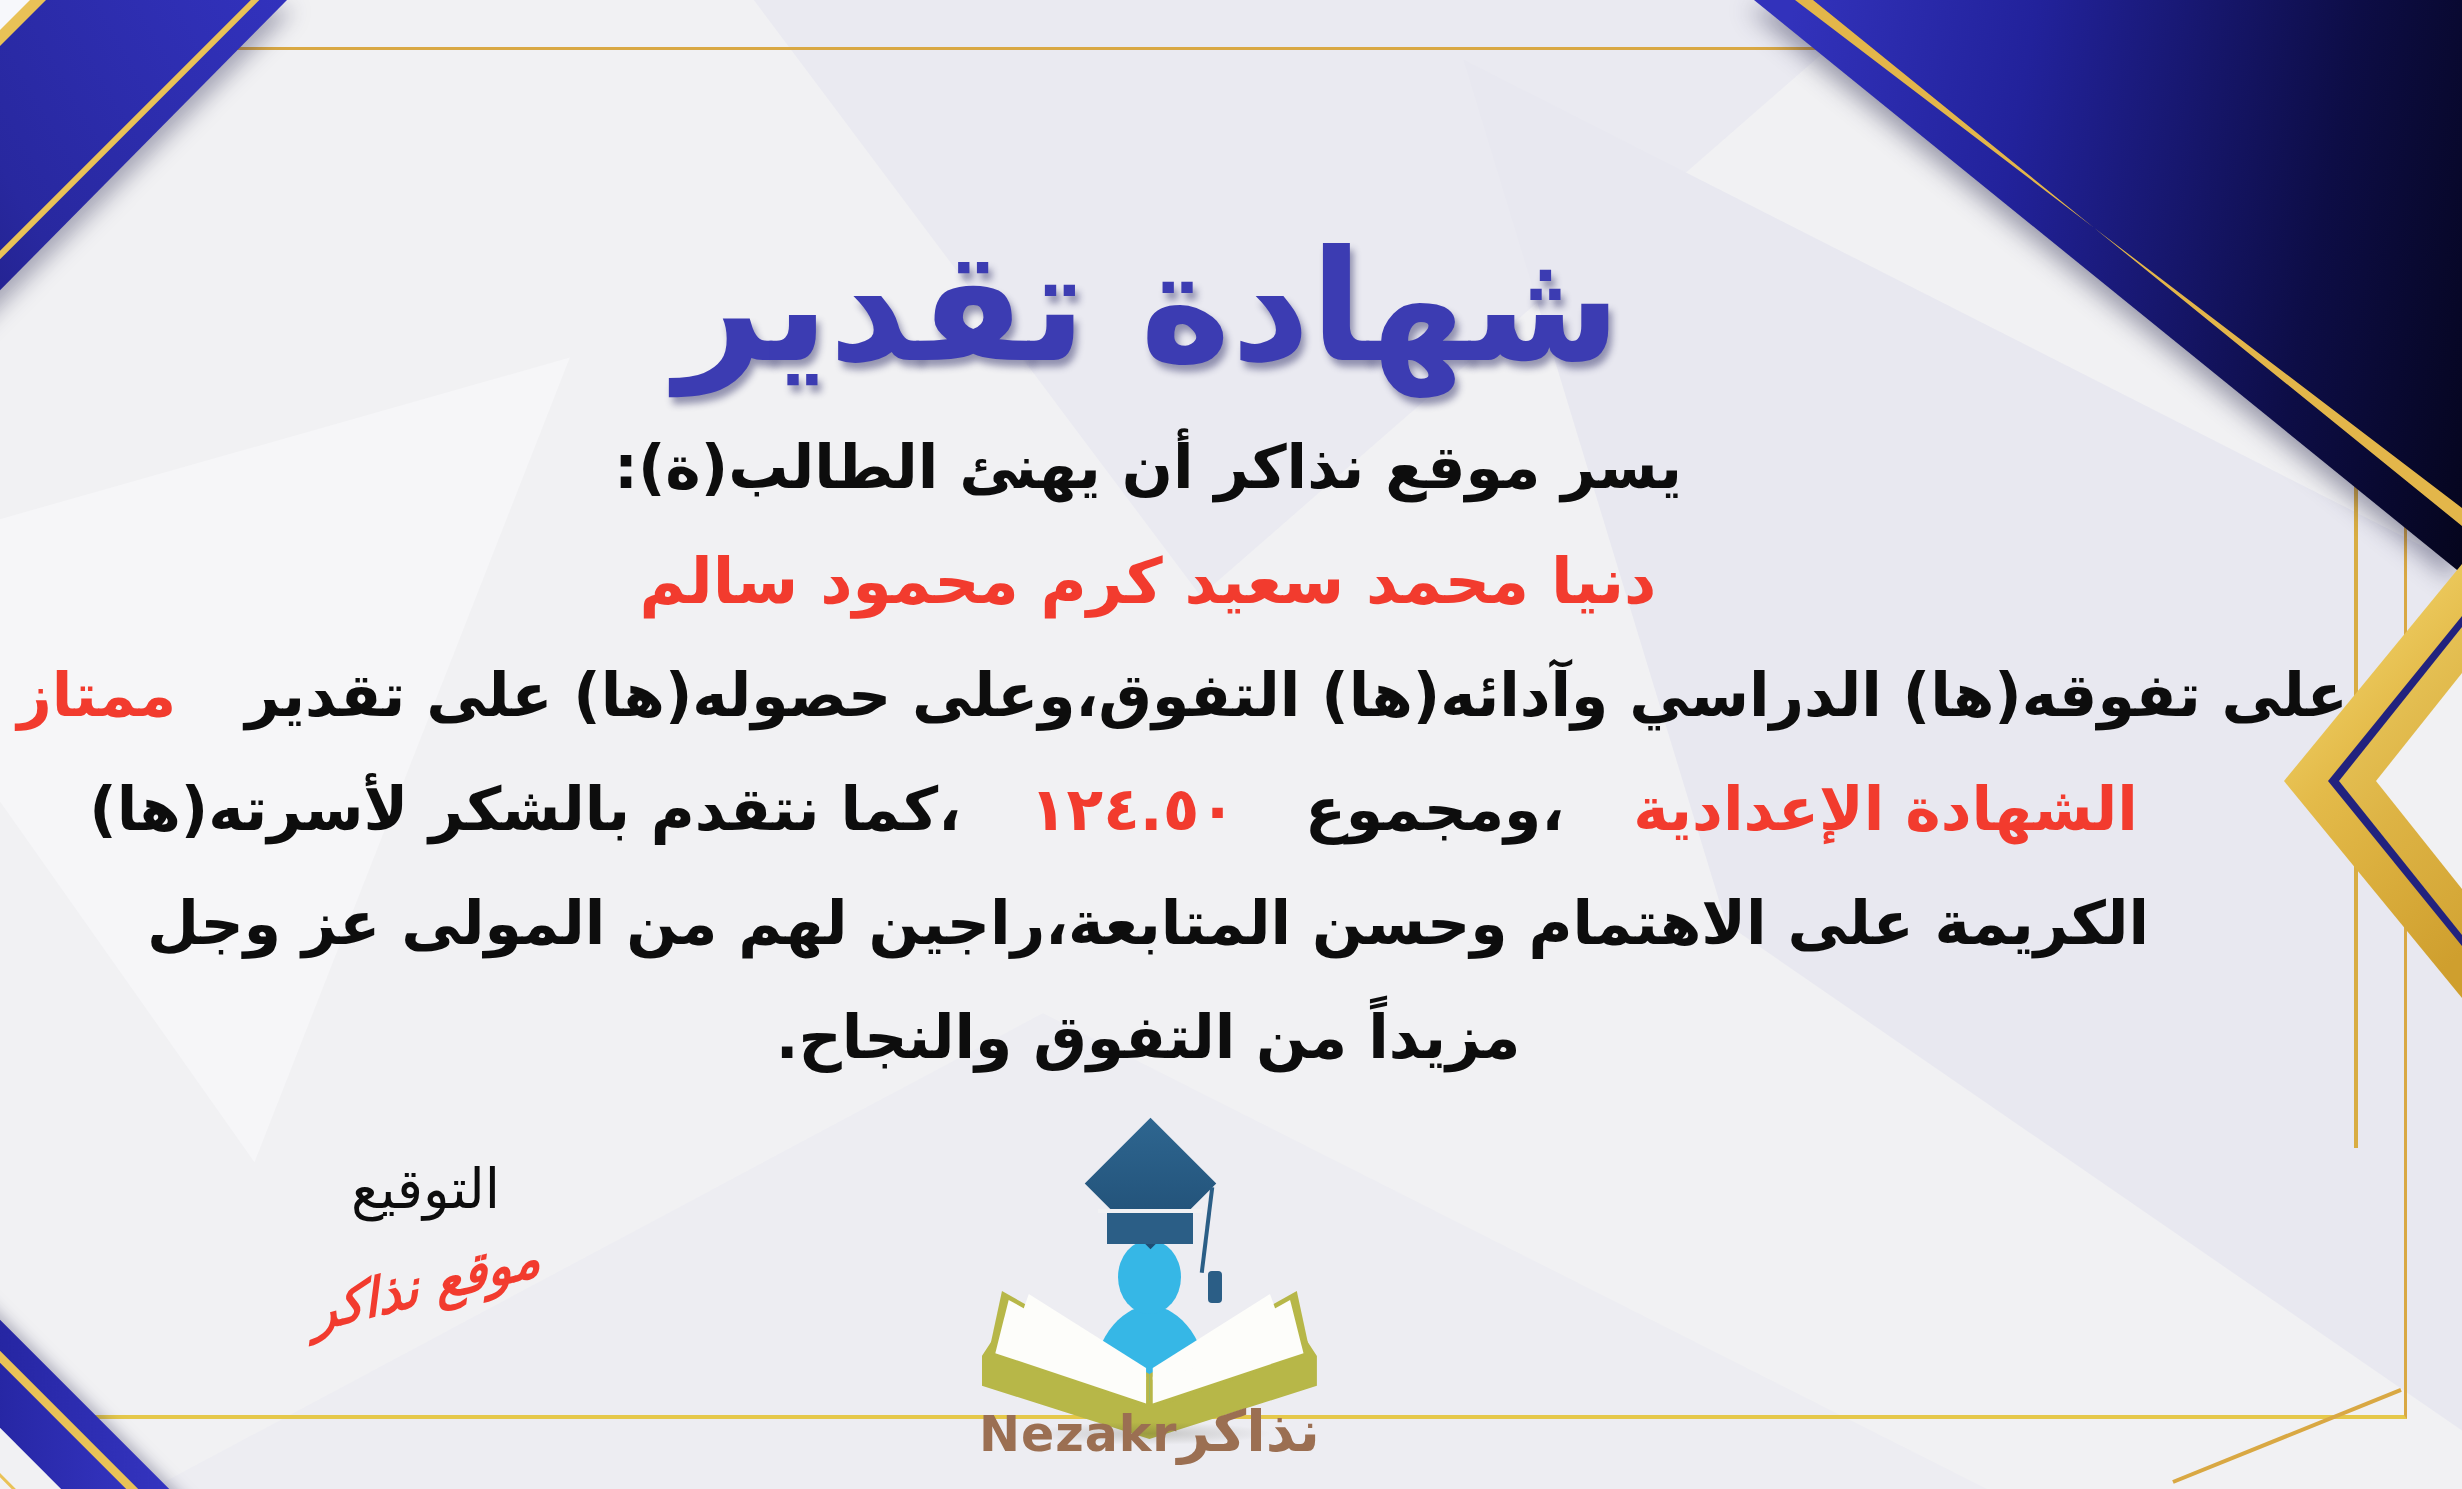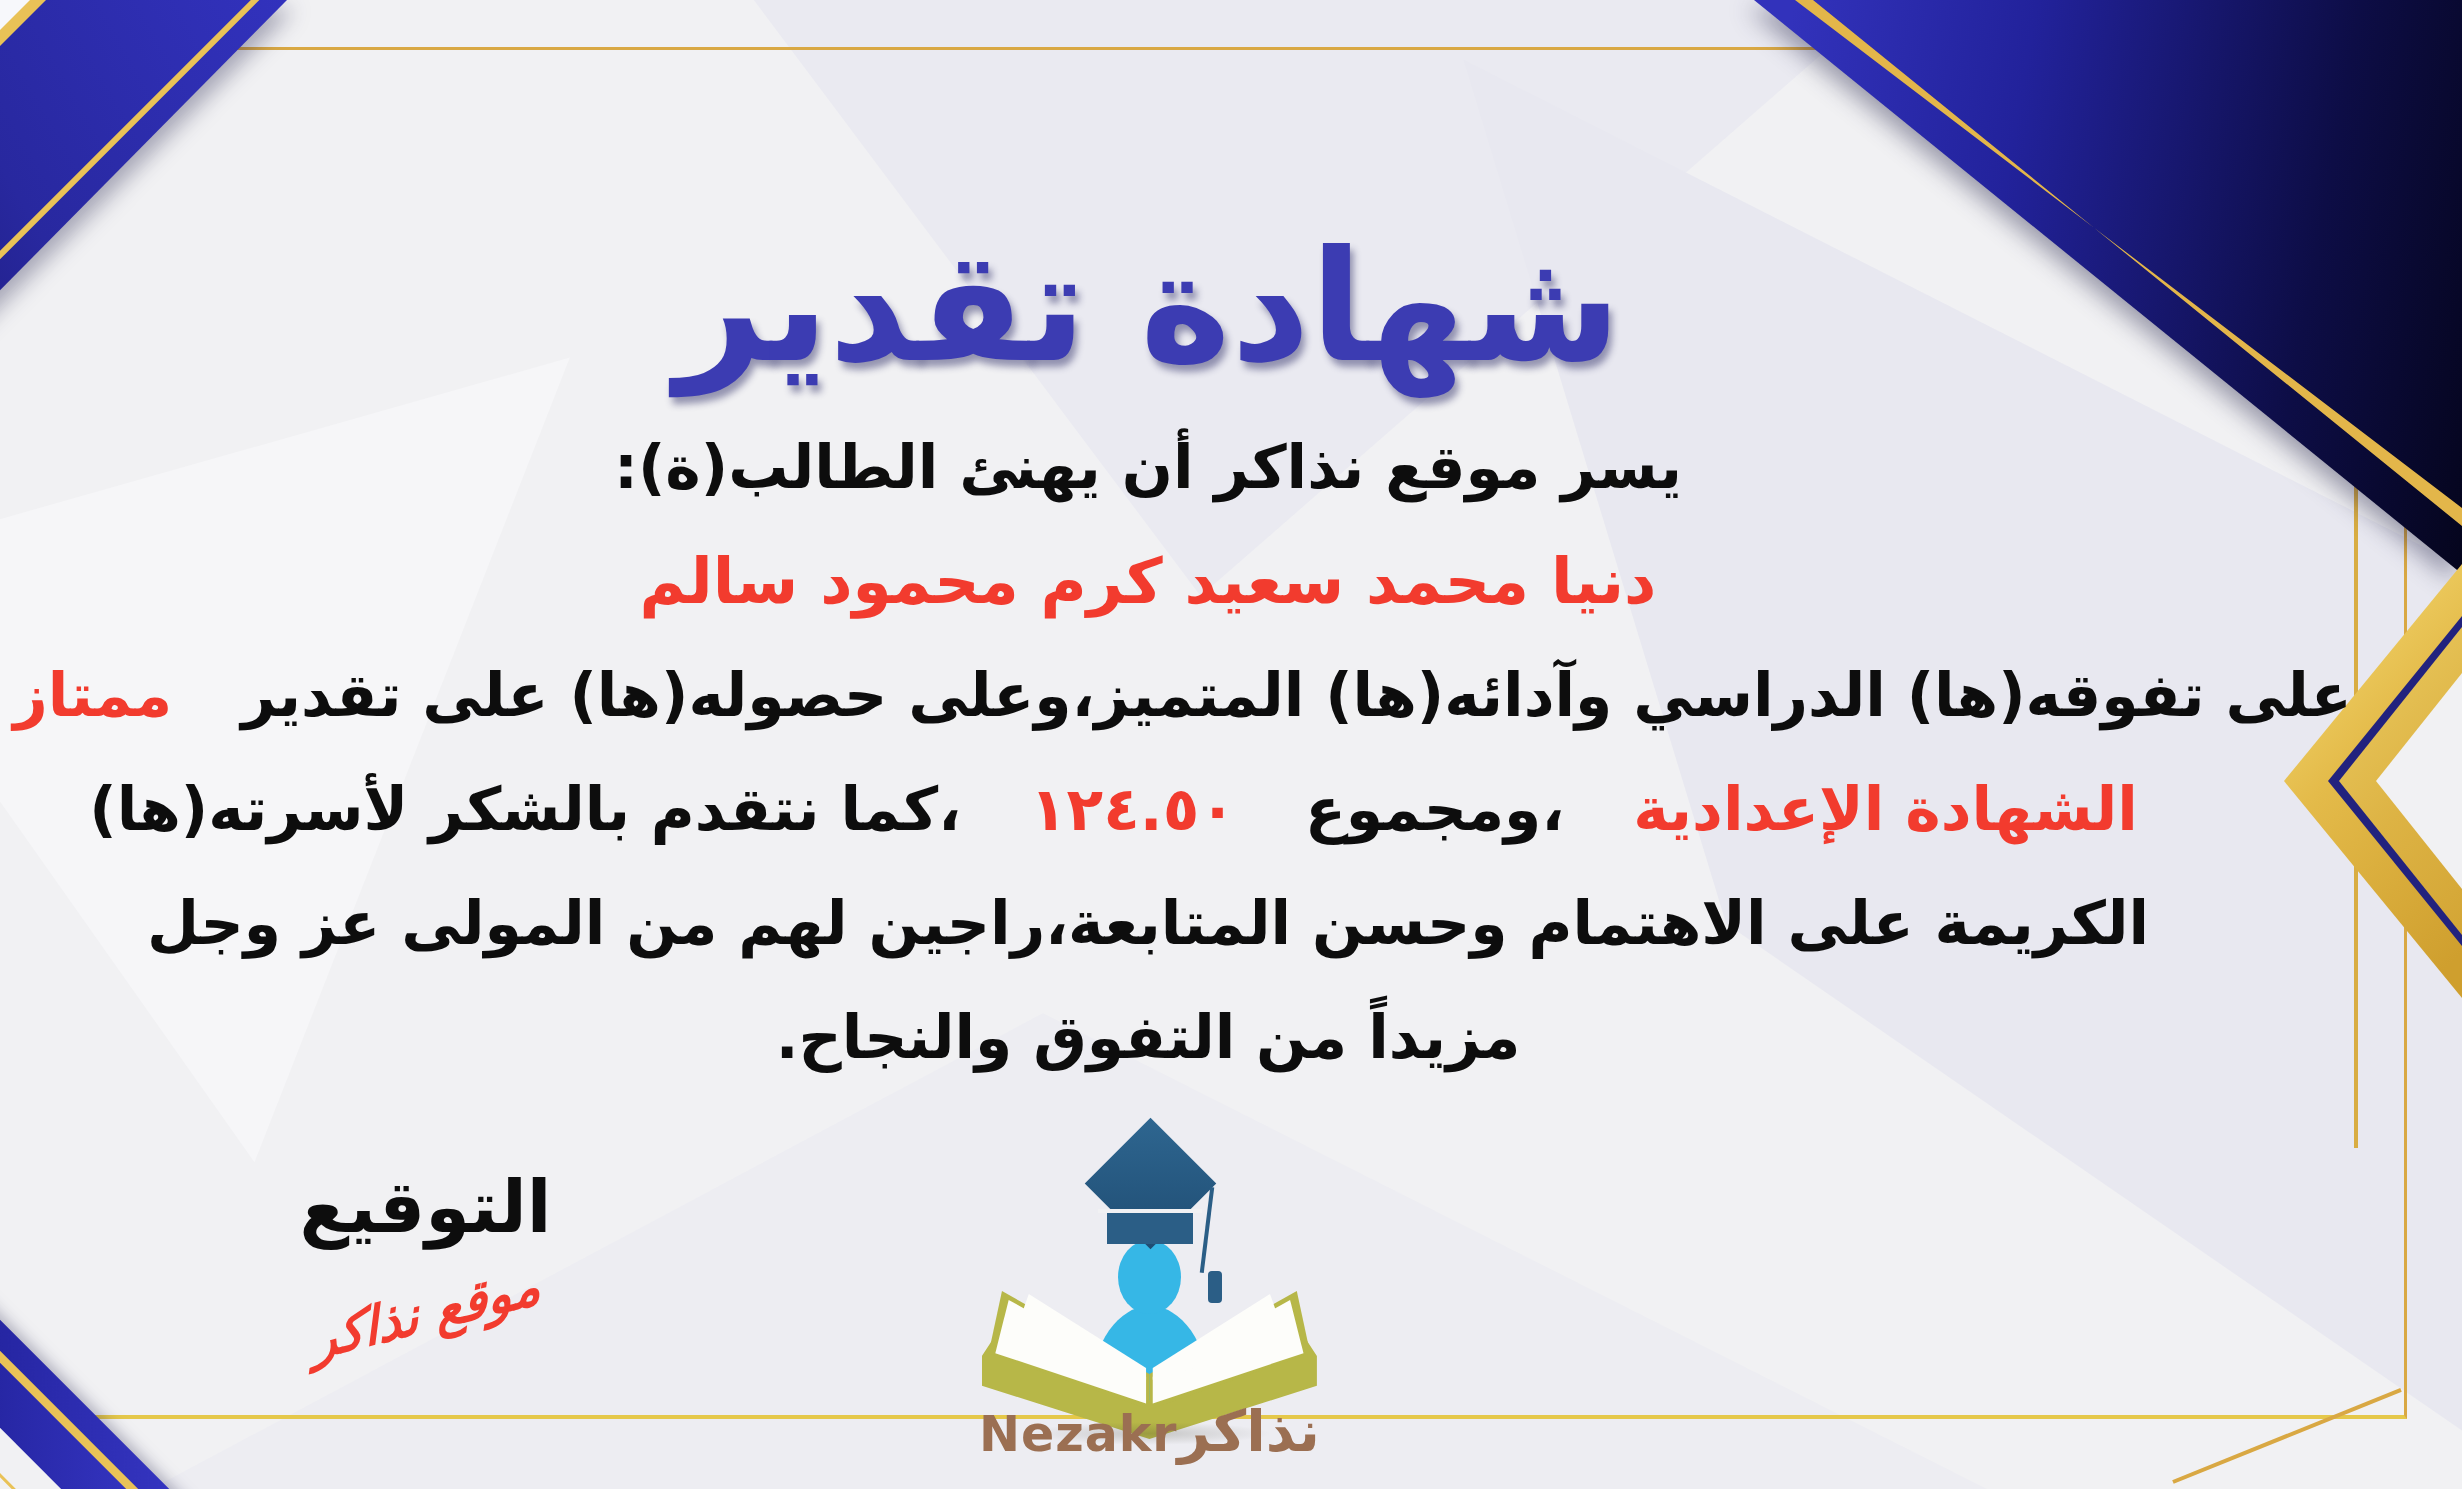--- a/index.html
+++ b/index.html
@@ -69,21 +69,21 @@
     font-size:154px;font-weight:bold;color:#3c3cb2;line-height:1.05;
     text-shadow:3.9px 6.9px 7.9px rgba(35,35,95,.45);
   }
   .bodyblock{position:absolute;left:128px;right:128px;top:410px;text-align:center;color:#0d0d0d;}
   .line{height:114px;display:flex;align-items:center;justify-content:center;
     font-size:60px;font-weight:bold;white-space:nowrap;}
   .red{color:#f23b2e;}
   .slot{margin:0 69px;}
   .name-line{font-size:63px;}
   .sig{position:absolute;left:419px;top:1157px;width:345px;text-align:center;}
-  .sig-label{font-size:72px;font-weight:bold;color:#0d0d0d;margin-top:8px;}
+  .sig-label{font-size:55px;font-weight:normal;color:#0d0d0d;}
   .sig-script{display:inline-block;margin-top:34px;font-size:52px;color:#f23b2e;
     transform:rotate(-14deg) skewX(-8deg);font-style:italic;font-weight:600;}
   
   .logo{position:absolute;left:1143px;top:1128px;width:345px;height:315px;}
   .cap-board{position:absolute;left:127px;top:8.9px;width:93px;height:93px;transform:rotate(45deg);
     background:linear-gradient(135deg,#2e6690,#1f4c72);}
   .cap-slit{position:absolute;left:121px;top:81px;width:104px;height:4.4px;background:#f1f1f3;}
   .cap-band{position:absolute;left:130px;top:85px;width:86px;height:30.5px;background:#2b5e86;}
   .tassel-line{position:absolute;left:228px;top:59px;width:3.9px;height:86px;background:#2b5e86;transform:rotate(7deg);}
   .tassel-end{position:absolute;left:231px;top:143px;width:13.8px;height:31.5px;background:#2b5e86;border-radius:3.9px;}
@@ -157,21 +157,21 @@
   <h1 class="title">شهادة تقدير</h1>
 
   <div class="bodyblock">
     <div class="line">
       <span>يسر موقع نذاكر أن يهنئ الطالب(ة):</span>
     </div>
     <div class="line name-line">
       <span class="red">دنيا محمد سعيد كرم محمود سالم</span>
     </div>
     <div class="line">
-      <span>على تفوقه(ها) الدراسي وآدائه(ها) المتميز،وعلى حصوله(ها) على تقدير</span>
+      <span>على تفوقه(ها) الدراسي وآدائه(ها) التفوق،وعلى حصوله(ها) على تقدير</span>
       <span class="red slot">ممتاز</span>
     </div>
     <div class="line">
       <span class="red slot">الشهادة الإعدادية</span>
       <span>،ومجموع</span>
       <span class="red slot">١٢٤.٥٠</span>
       <span>،كما نتقدم بالشكر لأسرته(ها)</span>
     </div>
     <div class="line">
       <span>الكريمة على الاهتمام وحسن المتابعة،راجين لهم من المولى عز وجل</span>

